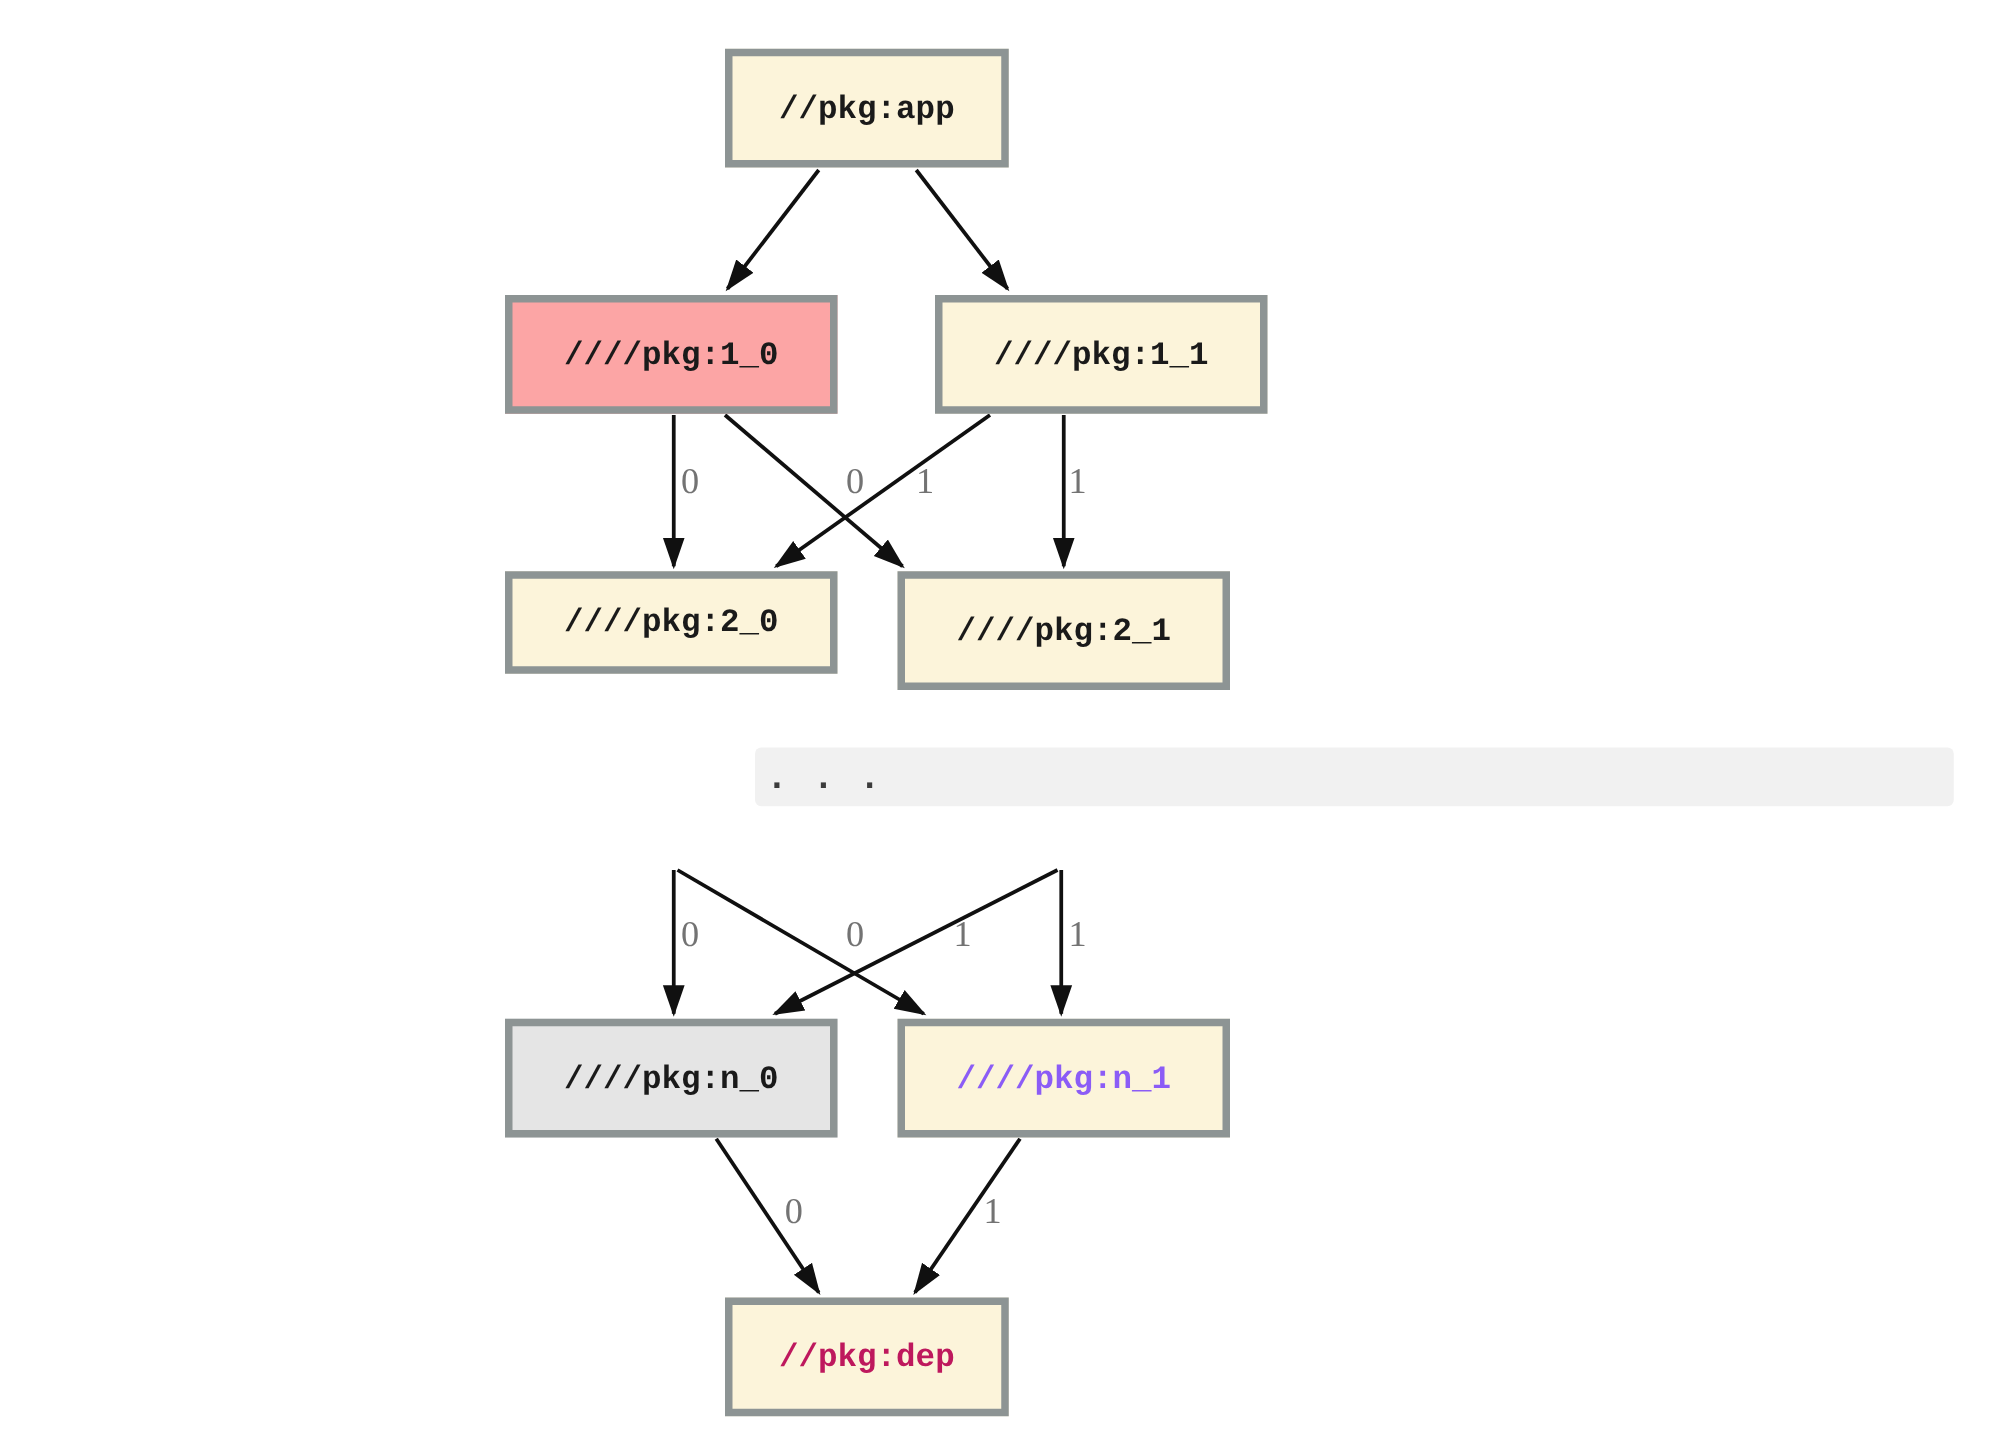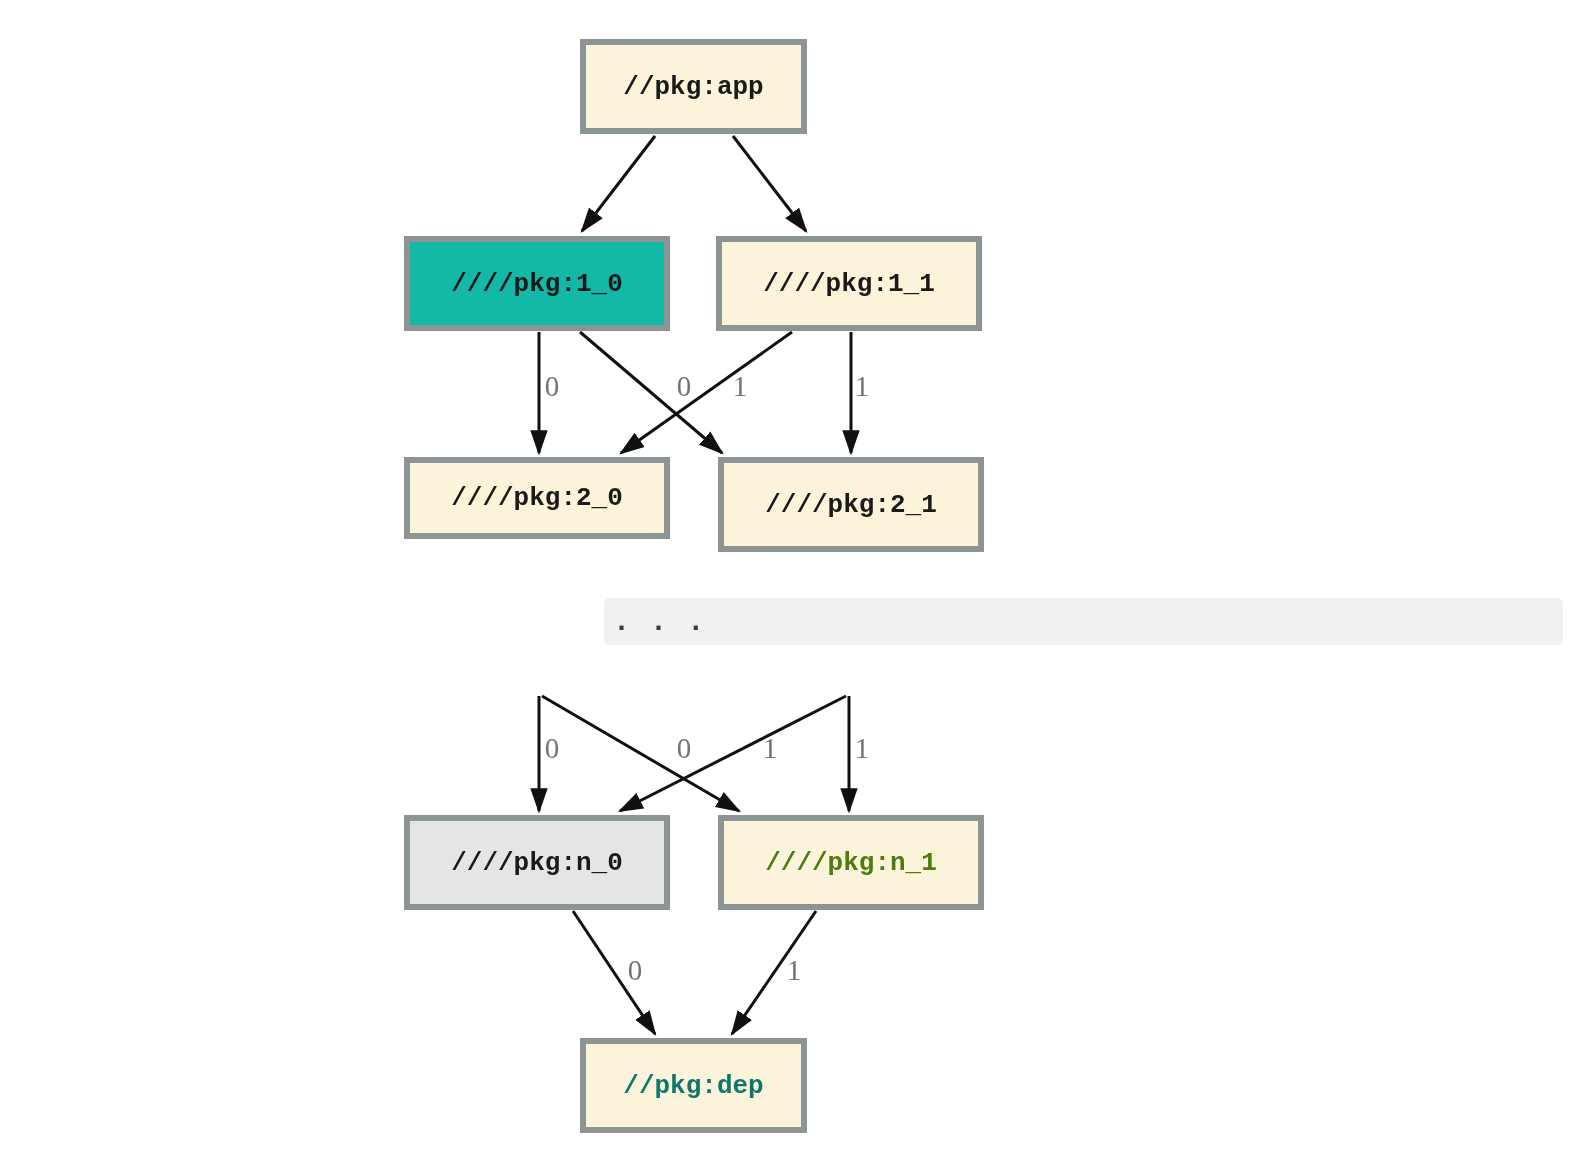--- a/index.html
+++ b/index.html
@@ -79,27 +79,27 @@
         <line x1="542" y1="696" x2="739" y2="811" stroke="#101010" stroke-width="3" marker-end="url(#arrowhead)"></line>
         <line x1="846" y1="696" x2="620" y2="811" stroke="#101010" stroke-width="3" marker-end="url(#arrowhead)"></line>
         <line x1="849" y1="696" x2="849" y2="811" stroke="#101010" stroke-width="3" marker-end="url(#arrowhead)"></line>
         <line x1="573" y1="911" x2="655" y2="1034" stroke="#101010" stroke-width="3" marker-end="url(#arrowhead)"></line>
         <line x1="816" y1="911" x2="732" y2="1034" stroke="#101010" stroke-width="3" marker-end="url(#arrowhead)"></line>
       </g>
   </svg>
 
   <div id="nodes-layer">
       <div class="node" style="left: 580px; top: 39px; width: 227px; height: 95px; background: rgb(252, 244, 218); border-color: rgb(141, 148, 148); color: rgb(26, 26, 26);">//pkg:app</div>
-      <div class="node" style="left: 404px; top: 236px; width: 266px; height: 95px; background: #14b8a6; border-color: rgb(141, 148, 148); color: rgb(26, 26, 26);">////pkg:1_0</div>
-      <div class="node" style="left: 716px; top: 236px; width: 266px; height: 95px; background: rgb(252, 244, 218); border-color: rgb(141, 148, 148); color: rgb(26, 26, 26);">////pkg:1_1</div>
+      <div class="node" style="left: 404px; top: 236px; width: 266px; height: 95px; background: #fca5a5; border-color: rgb(141, 148, 148); color: rgb(26, 26, 26);">////pkg:1_0</div>
+      <div class="node" style="left: 748px; top: 236px; width: 266px; height: 95px; background: rgb(252, 244, 218); border-color: rgb(141, 148, 148); color: rgb(26, 26, 26);">////pkg:1_1</div>
       <div class="node" style="left: 404px; top: 457px; width: 266px; height: 82px; background: rgb(252, 244, 218); border-color: rgb(141, 148, 148); color: rgb(26, 26, 26);">////pkg:2_0</div>
       <div class="node" style="left: 718px; top: 457px; width: 266px; height: 95px; background: rgb(252, 244, 218); border-color: rgb(141, 148, 148); color: rgb(26, 26, 26); text-align: right;">////pkg:2_1</div>
       <div class="node" style="left: 404px; top: 815px; width: 266px; height: 95px; background: #e5e5e5; border-color: rgb(141, 148, 148); color: rgb(26, 26, 26);">////pkg:n_0</div>
-      <div class="node" style="left: 718px; top: 815px; width: 266px; height: 95px; background: rgb(252, 244, 218); border-color: rgb(141, 148, 148); color: #4d7c0f;">////pkg:n_1</div>
-      <div class="node" style="left: 580px; top: 1038px; width: 227px; height: 95px; background: rgb(252, 244, 218); border-color: rgb(141, 148, 148); color: #0f766e;">//pkg:dep</div>
+      <div class="node" style="left: 718px; top: 815px; width: 266px; height: 95px; background: rgb(252, 244, 218); border-color: rgb(141, 148, 148); color: #8b5cf6;">////pkg:n_1</div>
+      <div class="node" style="left: 580px; top: 1038px; width: 227px; height: 95px; background: rgb(252, 244, 218); border-color: rgb(141, 148, 148); color: #be185d;">//pkg:dep</div>
     </div>
 
   <div id="labels-layer">
       <span class="edge-label" style="left: 552px; top: 386px; color: rgb(115, 115, 115);">0</span>
       <span class="edge-label" style="left: 740px; top: 386px; color: rgb(115, 115, 115);">1</span>
       <span class="edge-label" style="left: 684px; top: 386px; color: rgb(115, 115, 115);">0</span>
       <span class="edge-label" style="left: 862px; top: 386px; color: rgb(115, 115, 115);">1</span>
       <span class="edge-label" style="left: 552px; top: 748px; color: rgb(115, 115, 115);">0</span>
       <span class="edge-label" style="left: 770px; top: 748px; color: rgb(115, 115, 115);">1</span>
       <span class="edge-label" style="left: 684px; top: 748px; color: rgb(115, 115, 115);">0</span>

